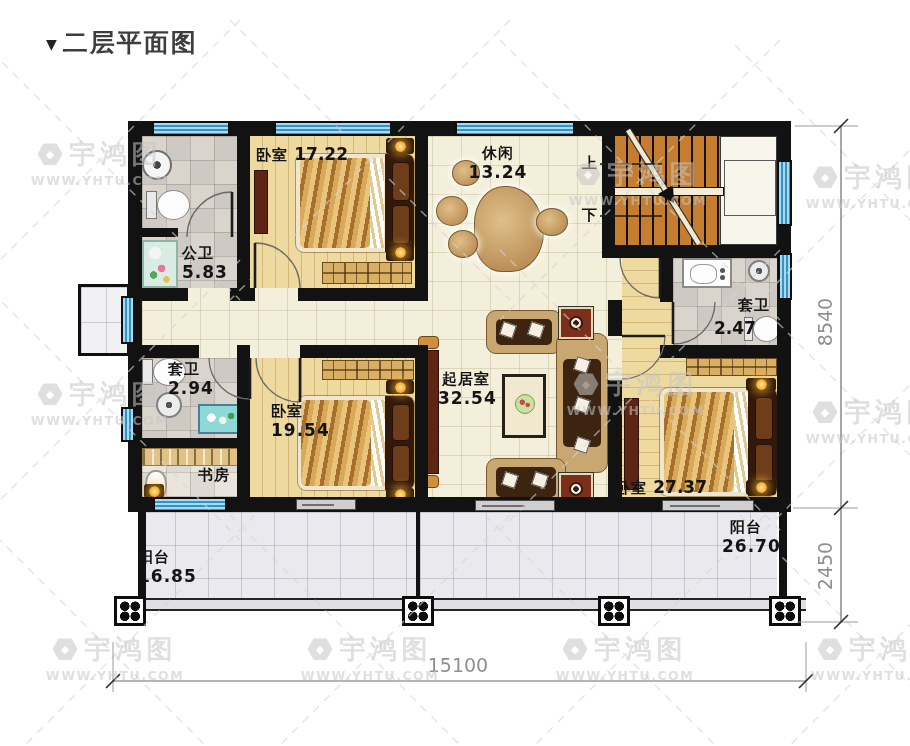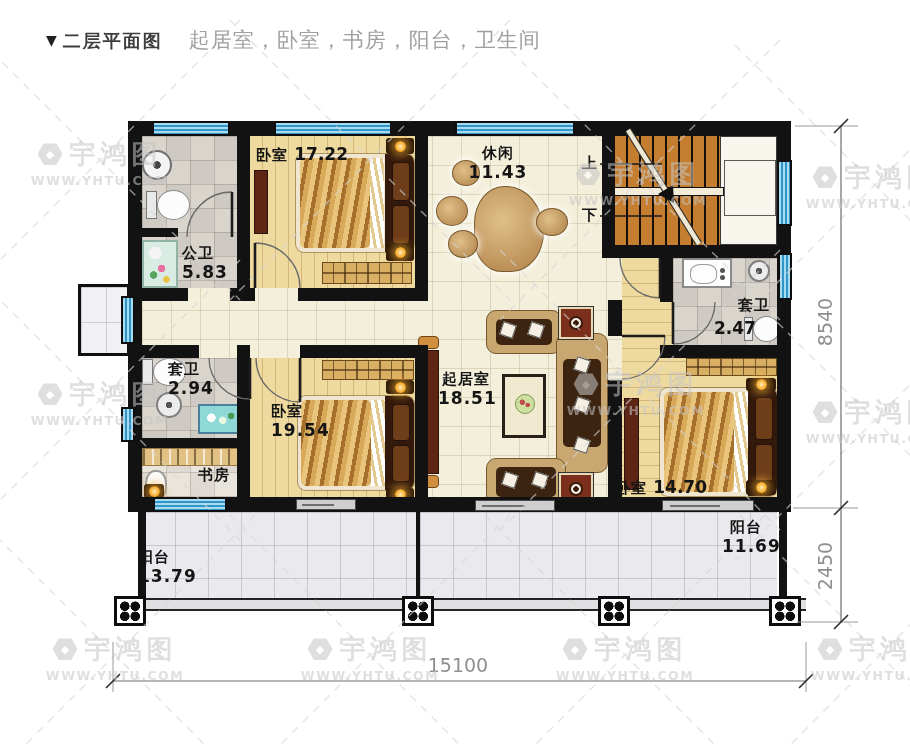--- a/index.html
+++ b/index.html
@@ -102,41 +102,40 @@
   .chair{position:absolute;background:#fafafa;border:2px solid #9a9a9a;border-radius:45%;box-sizing:border-box}
   
   .label{position:absolute;color:#141414;font-weight:700;font-size:15px;line-height:1.2;letter-spacing:1px;white-space:nowrap;z-index:30}
   .label .num{font-size:17px;letter-spacing:0;font-weight:600}
   .label.stack span{display:block;letter-spacing:1px}
   .label.center{text-align:center}
   .stairlabel{position:absolute;color:#141414;font-weight:700;font-size:15px;z-index:30}
   
   .titlebar{position:absolute;left:46px;top:26px;display:flex;align-items:baseline;z-index:35}
   .t-marker{color:#222;font-size:14px;margin-right:6px;position:relative;top:-2px}
-  .t-main{color:#3d3d3d;font-size:18px;font-weight:700;letter-spacing:2px}
+  .t-main{color:#3d3d3d;font-size:25px;font-weight:700;letter-spacing:2px}
   .t-sub{color:#a0a0a0;font-size:21px;font-weight:500;letter-spacing:1px;margin-left:26px}
   
   .wm{position:absolute;transform:translate(-50%,-50%);display:flex;flex-direction:column;align-items:center;gap:1px;
       color:#c6c6c6;opacity:.55;pointer-events:none;z-index:40}
   .wm .row{display:flex;align-items:center;gap:7px}
   .wm .hex{width:25px;height:22px;background:#c6c6c6;clip-path:polygon(25% 0,75% 0,100% 50%,75% 100%,25% 100%,0 50%);
       display:flex;align-items:center;justify-content:center;flex:none}
   .wm .hex span{color:#fff;font-size:11px;line-height:1}
   .wm .brand{font-size:26px;font-weight:700;letter-spacing:5px}
   .wm .site{font-size:12.5px;letter-spacing:1.5px;font-weight:600}
   svg.overlay{position:absolute;left:0;top:0;z-index:25;pointer-events:none}
   .dimtext{fill:#8f8f8f;font-size:19px;font-family:"DejaVu Sans",sans-serif}
 </style>
 </head>
 <body>
 
 <div class="titlebar">
   <span class="t-marker">▼</span>
   <span class="t-main">二层平面图</span>
-  <span class="t-sub">起居室，卧室，书房，阳台，卫生间</span>
 </div>
 
 <div class="floor-cream" style="left:142px;top:136px;width:635px;height:361px"></div>
 <div class="floor-tile" style="left:142px;top:136px;width:95px;height:152px"></div>
 <div class="floor-wood" style="left:250px;top:136px;width:165px;height:152px"></div>
 <div class="stairs" style="left:615px;top:136px;width:105px;height:109px"></div>
 <div class="landing" style="left:720px;top:136px;width:57px;height:109px"></div>
 <div class="void" style="left:724px;top:160px;width:50px;height:54px"></div>
 <div class="floor-wood-h" style="left:622px;top:258px;width:155px;height:239px"></div>
 <div class="floor-tile" style="left:673px;top:258px;width:104px;height:87px"></div>
@@ -306,21 +305,21 @@
 <div class="col" style="left:114px;top:596px;width:32px;height:30px"></div>
 <div class="col" style="left:402px;top:596px;width:32px;height:30px"></div>
 <div class="col" style="left:598px;top:596px;width:32px;height:30px"></div>
 <div class="col" style="left:769px;top:596px;width:32px;height:30px"></div>
 
 <div class="label" style="left:256px;top:144px">
   <span>卧室</span> <span class="num">17.22</span>
 </div>
 <div class="label stack center" style="left:468px;top:144px;width:60px">
   <span>休闲</span>
-    <span class="num">11.43</span>
+    <span class="num">13.24</span>
 </div>
 <div class="label stack" style="left:182px;top:244px">
   <span>公卫</span>
     <span class="num">5.83</span>
 </div>
 <div class="label" style="left:738px;top:296px">
   <span>套卫</span>
 </div>
 <div class="label" style="left:714px;top:318px">
   <span class="num">2.47</span>
@@ -328,35 +327,35 @@
 <div class="label stack" style="left:168px;top:360px">
   <span>套卫</span>
     <span class="num">2.94</span>
 </div>
 <div class="label stack" style="left:271px;top:402px">
   <span>卧室</span>
     <span class="num">19.54</span>
 </div>
 <div class="label stack center" style="left:438px;top:370px;width:56px">
   <span>起居室</span>
-    <span class="num">18.51</span>
+    <span class="num">32.54</span>
 </div>
 <div class="label" style="left:198px;top:466px">
   <span>书房</span>
 </div>
 <div class="label" style="left:615px;top:477px">
-  <span>卧室</span> <span class="num">14.70</span>
+  <span>卧室</span> <span class="num">27.37</span>
 </div>
 <div class="label stack center" style="left:722px;top:518px;width:48px">
   <span>阳台</span>
-    <span class="num">11.69</span>
+    <span class="num">26.70</span>
 </div>
 <div class="label stack" style="left:138px;top:548px">
   <span>阳台</span>
-    <span class="num">13.79</span>
+    <span class="num">16.85</span>
 </div>
 <div class="stairlabel" style="left:582px;top:154px">上</div>
 <div class="stairlabel" style="left:582px;top:206px">下</div>
 
 <svg class="overlay" width="910" height="746" viewBox="0 0 910 746">
 
   <g stroke="#d6d6d6" stroke-width="1.4" stroke-dasharray="8 7" opacity="0.65">
     <path d="M-40,20 L240,300 M240,20 L-40,300"></path>
     <path d="M230,20 L510,300 M510,20 L230,300"></path>
     <path d="M500,40 L780,320 M780,40 L500,320"></path>

